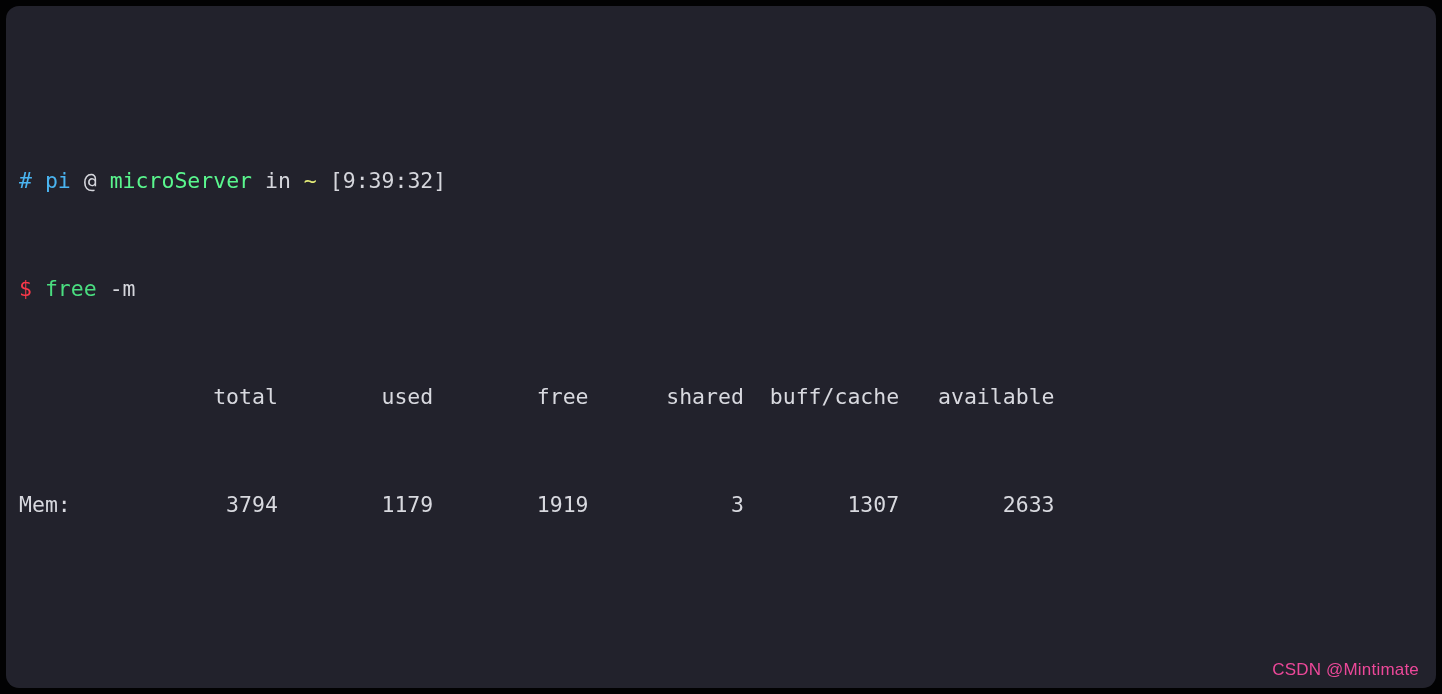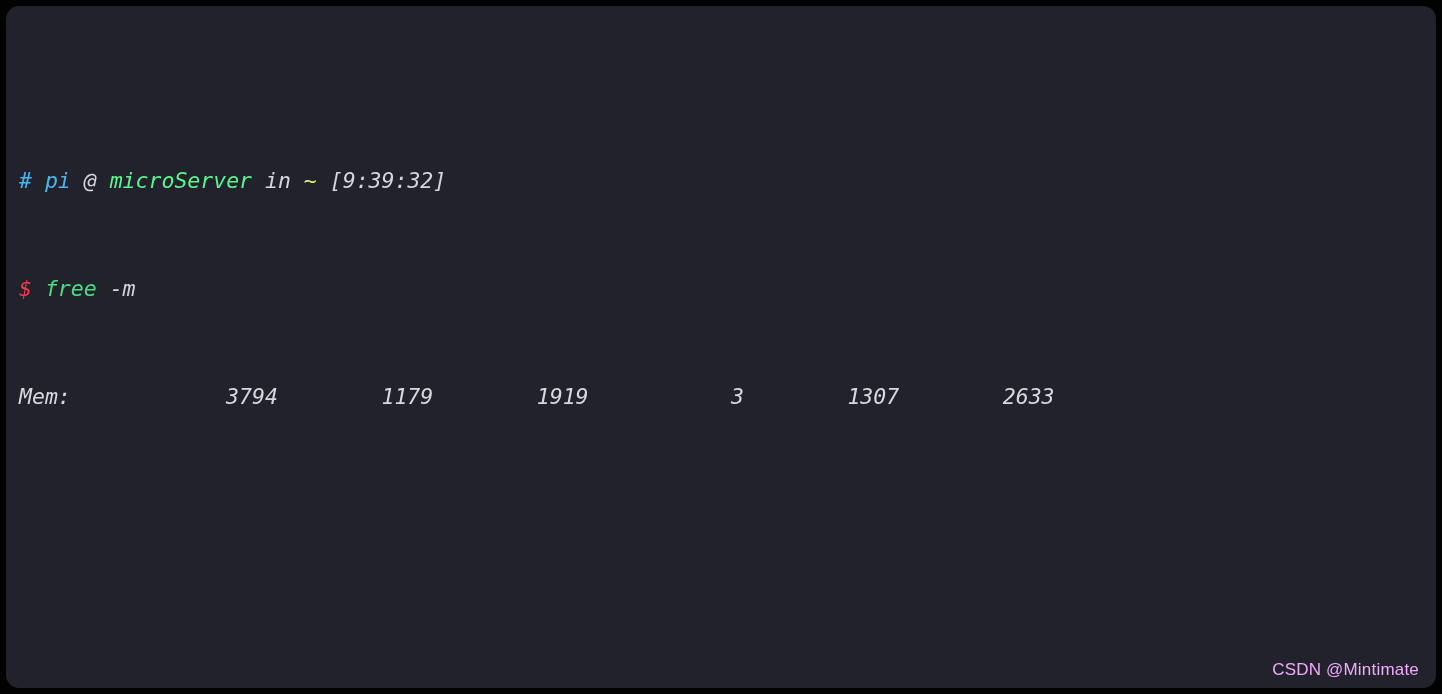--- a/index.html
+++ b/index.html
@@ -33,21 +33,20 @@
     top: 0;
     right: 0;
     bottom: 0;
     padding: 13px 0 0 13px;
     font-family: "DejaVu Sans Mono", "Liberation Mono", monospace;
     font-size: 21.5px;
     line-height: 36px;
     letter-spacing: 0px;
     color: #dcdde3;
     white-space: pre;
-    font-style: italic;
     -webkit-font-smoothing: antialiased;
   }
 
   .line {
     height: 36px;
     white-space: pre;
   }
 
   
   .c-cyan   { color: #4ab4f0; }
@@ -57,34 +56,35 @@
   .c-yellow { color: #e6ee79; }
   .c-red    { color: #f9384a; }
   .c-out    { color: #d8d9df; }
 
   #watermark {
     position: absolute;
     right: 17px;
     bottom: 8px;
     font-family: "Liberation Sans", "DejaVu Sans", sans-serif;
     font-size: 17px;
-    color: #f0abfc;
+    color: #ec4899;
     letter-spacing: 0.2px;
     white-space: pre;
   }
 </style>
 </head>
 <body>
 
 <div id="terminal-window">
   <div id="terminal-screen">
 
     
     <div class="line"><span class="c-cyan">#</span><span> </span><span class="c-cyan">pi</span><span> </span><span class="c-white">@</span><span> </span><span class="c-bgreen">microServer</span><span> </span><span class="c-white">in</span><span> </span><span class="c-yellow">~</span><span> </span><span class="c-white">[9:39:32]</span></div>
     <div class="line"><span class="c-red">$</span><span> </span><span class="c-green">free</span><span class="c-white"> -m</span></div>
+    <div class="line c-out">               total        used        free      shared  buff/cache   available</div>
     <div class="line c-out">Mem:            3794        1179        1919           3        1307        2633</div>
     
 
     
     
     
     
     
     
     

